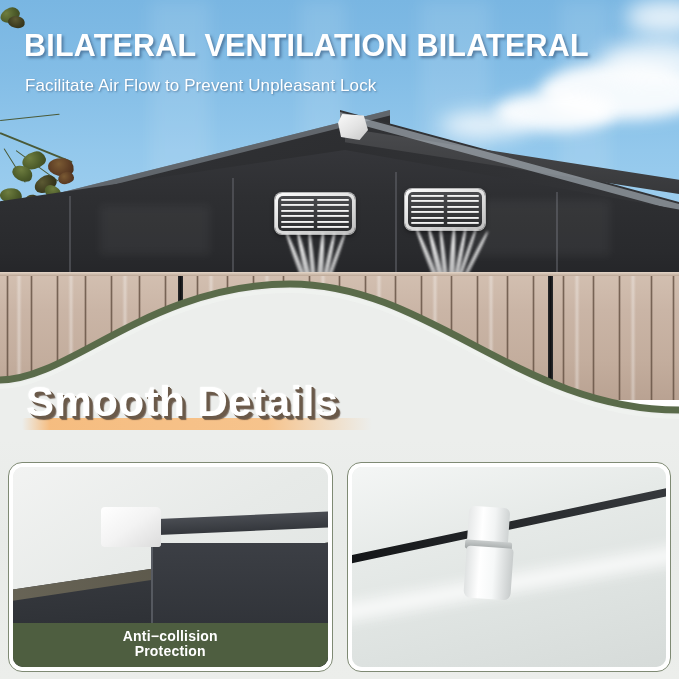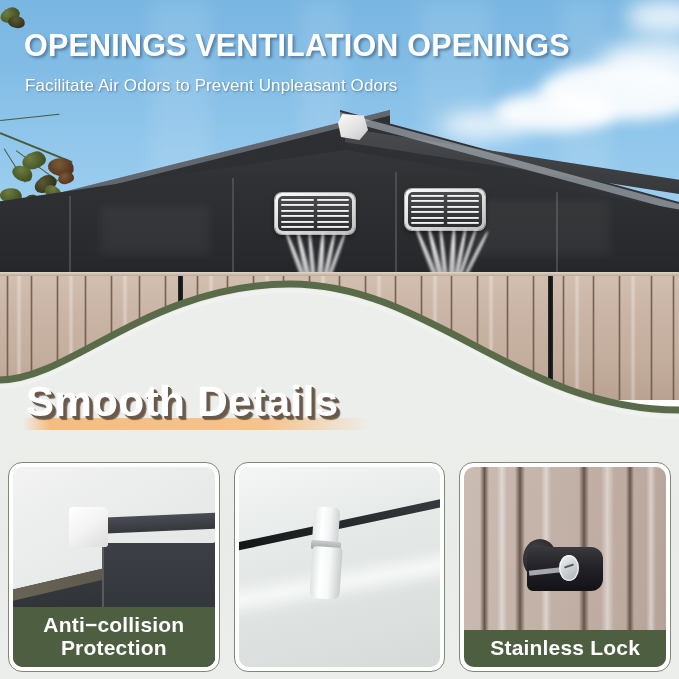--- a/index.html
+++ b/index.html
@@ -281,21 +281,21 @@
     height: 100%;
     border-radius: 10px;
     overflow: hidden;
     background: #e9ecea;
   }
   .card-caption {
     position: absolute;
     left: 0; right: 0; bottom: 0;
     background: #4e5e40;
     color: #ffffff;
-    font-size: 21px;
+    font-size: 14px;
     font-weight: bold;
     line-height: 1.12;
     text-align: center;
     padding: 6px 4px 7px;
     letter-spacing: .2px;
     white-space: pre-line;
   }
 
   
   .c1-bg {
@@ -657,37 +657,18 @@
       <div class="card-photo">
         <div class="c2-bg"></div>
         <div class="c2-dark-slit"></div>
         <div class="c2-sheen"></div>
         <div class="c2-cyl-top"></div>
         <div class="c2-collar"></div>
         <div class="c2-cyl"></div>
       </div>
     </div>
 
-    <div class="card">
-      <div class="card-photo">
-        <div class="c3-bg"></div>
-        <div class="c3-rib" style="left:8%;width:4%;"></div>
-        <div class="c3-rib-hl" style="left:16%;width:5%;"></div>
-        <div class="c3-rib" style="left:25%;width:5%;"></div>
-        <div class="c3-rib-hl" style="left:38%;width:5%;"></div>
-        <div class="c3-rib" style="left:57%;width:5%;"></div>
-        <div class="c3-rib-hl" style="left:68%;width:6%;"></div>
-        <div class="c3-rib" style="left:80%;width:4%;"></div>
-        <div class="c3-rib-hl" style="left:90%;width:5%;"></div>
-        <div class="c3-lock-base"></div>
-        <div class="c3-lock-body"></div>
-        <div class="c3-lock-hl"></div>
-        <div class="c3-key"></div>
-        <div class="c3-key-slot"></div>
-        <div class="card-caption">Stainless Lock</div>
-      </div>
-    </div>
   </div>
 
-  <div class="headline">OPENINGS VENTILATION OPENINGS</div>
-  <div class="subhead">Facilitate Air Odors to Prevent Unpleasant Odors</div>
+  <div class="headline">BILATERAL VENTILATION BILATERAL</div>
+  <div class="subhead">Facilitate Air Flow to Prevent Unpleasant Lock</div>
 
 </div>
 
 </body></html>

